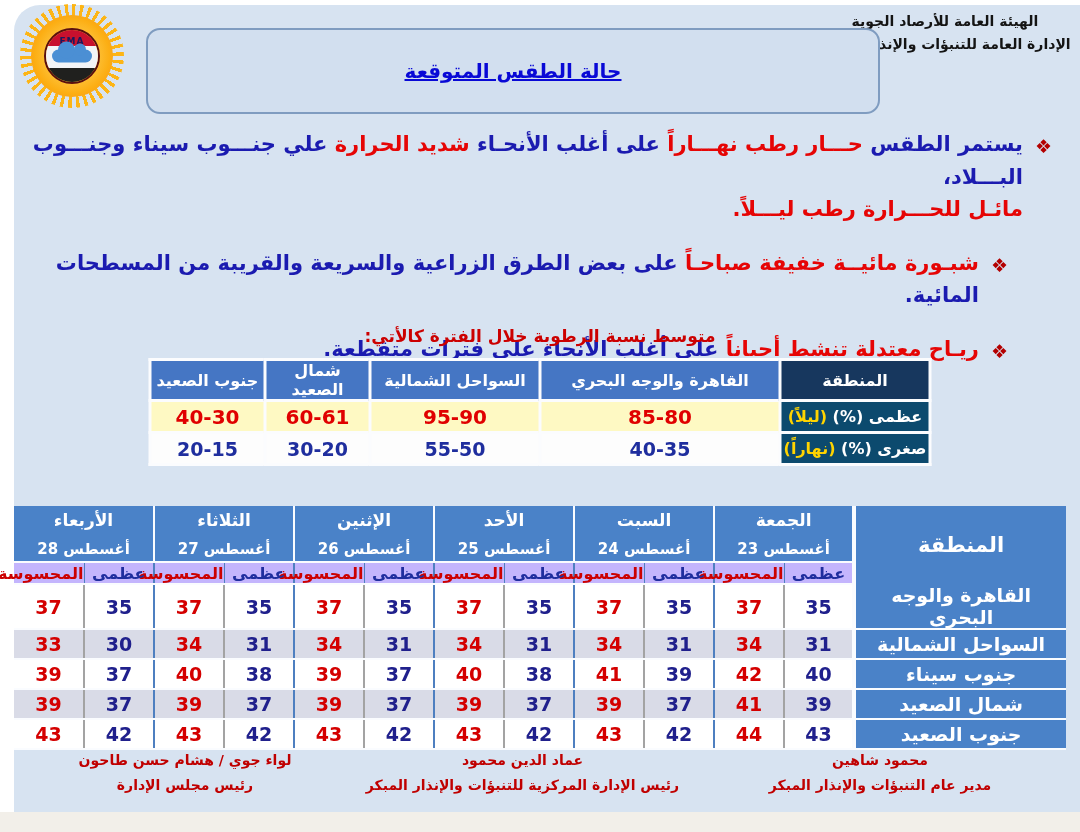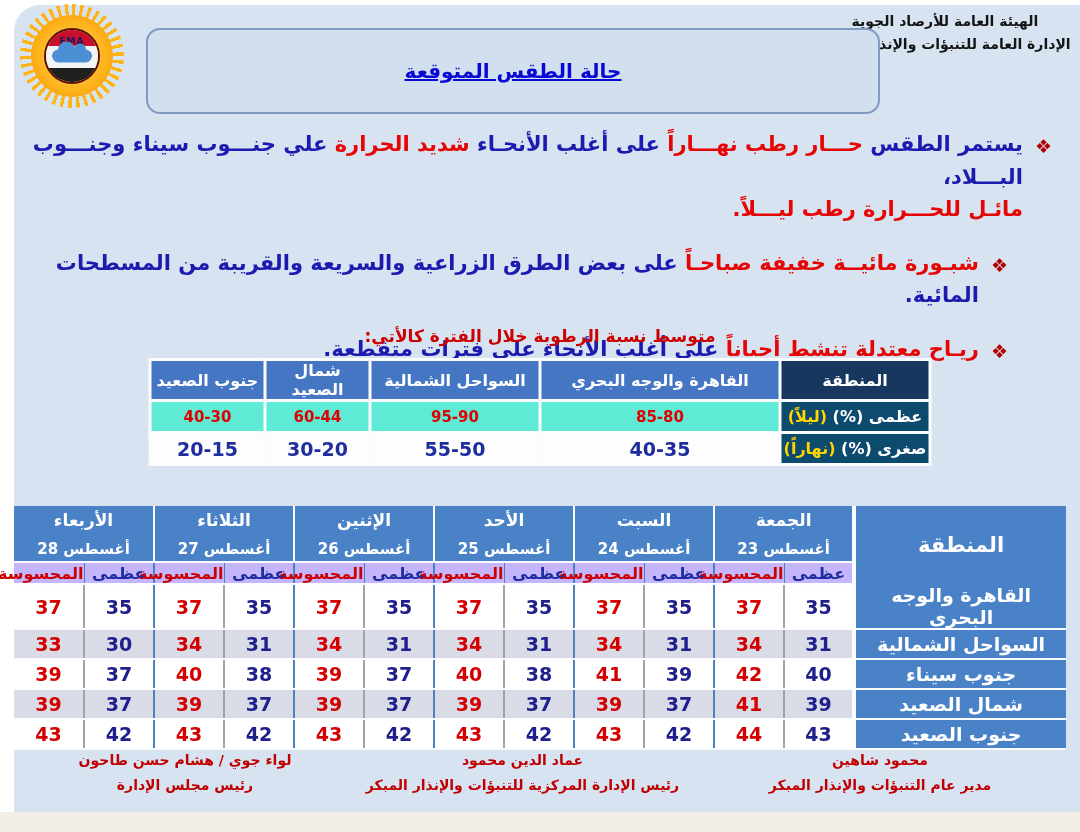--- a/index.html
+++ b/index.html
@@ -55,21 +55,21 @@
 
   
   .hum-table { position:absolute; top:358px; left:50%; transform:translateX(-50%);
                width:780px; border-collapse:collapse; table-layout:fixed; direction:rtl; }
   .hum-table th, .hum-table td { border:3px solid #fbfcfe; height:32px; text-align:center;
                vertical-align:middle; font-weight:700; }
   .hh        { background:#4576c4; color:#ffffff; font-size:16px; }
   .hh-region { background:#17375e; color:#ffffff; font-size:16px; }
   .h-label   { background:#0c4a6e; color:#ffffff; font-size:16px; direction:rtl; }
   .h-label .time { color:#ffd400; }
-  .hum-max td { background:#5eead4; color:#e00000; font-size:15px; }
+  .hum-max td { background:#fef9c3; color:#e00000; font-size:20px; }
   .hum-min td { background:#fdfdfd; color:#1f2e9e; font-size:19px; }
 
   
   .temp-table { position:absolute; top:506px; left:14px; width:1052px;
                 border-collapse:collapse; table-layout:fixed; direction:rtl; }
   .temp-table th, .temp-table td { text-align:center; vertical-align:middle; font-weight:700; padding:0; }
   .region-h { background:#4a82c8; color:#ffffff; font-size:21px;
               border-left:4px solid #fafcff; }
   .day-h    { background:#4a82c8; color:#ffffff; height:56px;
               border-left:2px solid #fafcff; border-bottom:2px solid #fafcff; }
@@ -157,21 +157,21 @@
       <th class="hh-region">المنطقة</th>
       <th class="hh">القاهرة والوجه البحري</th>
       <th class="hh">السواحل الشمالية</th>
       <th class="hh">شمال الصعيد</th>
       <th class="hh">جنوب الصعيد</th>
     </tr>
     <tr class="hum-max">
       <th class="h-label"><span>عظمى (%)</span> <span class="time">(ليلاً)</span></th>
       <td>85-80</td>
       <td>95-90</td>
-      <td>60-44</td>
+      <td>60-61</td>
       <td>40-30</td>
     </tr>
     <tr class="hum-min">
       <th class="h-label"><span>صغرى (%)</span> <span class="time">(نهاراً)</span></th>
       <td>40-35</td>
       <td>55-50</td>
       <td>30-20</td>
       <td>20-15</td>
     </tr>
   </tbody>

